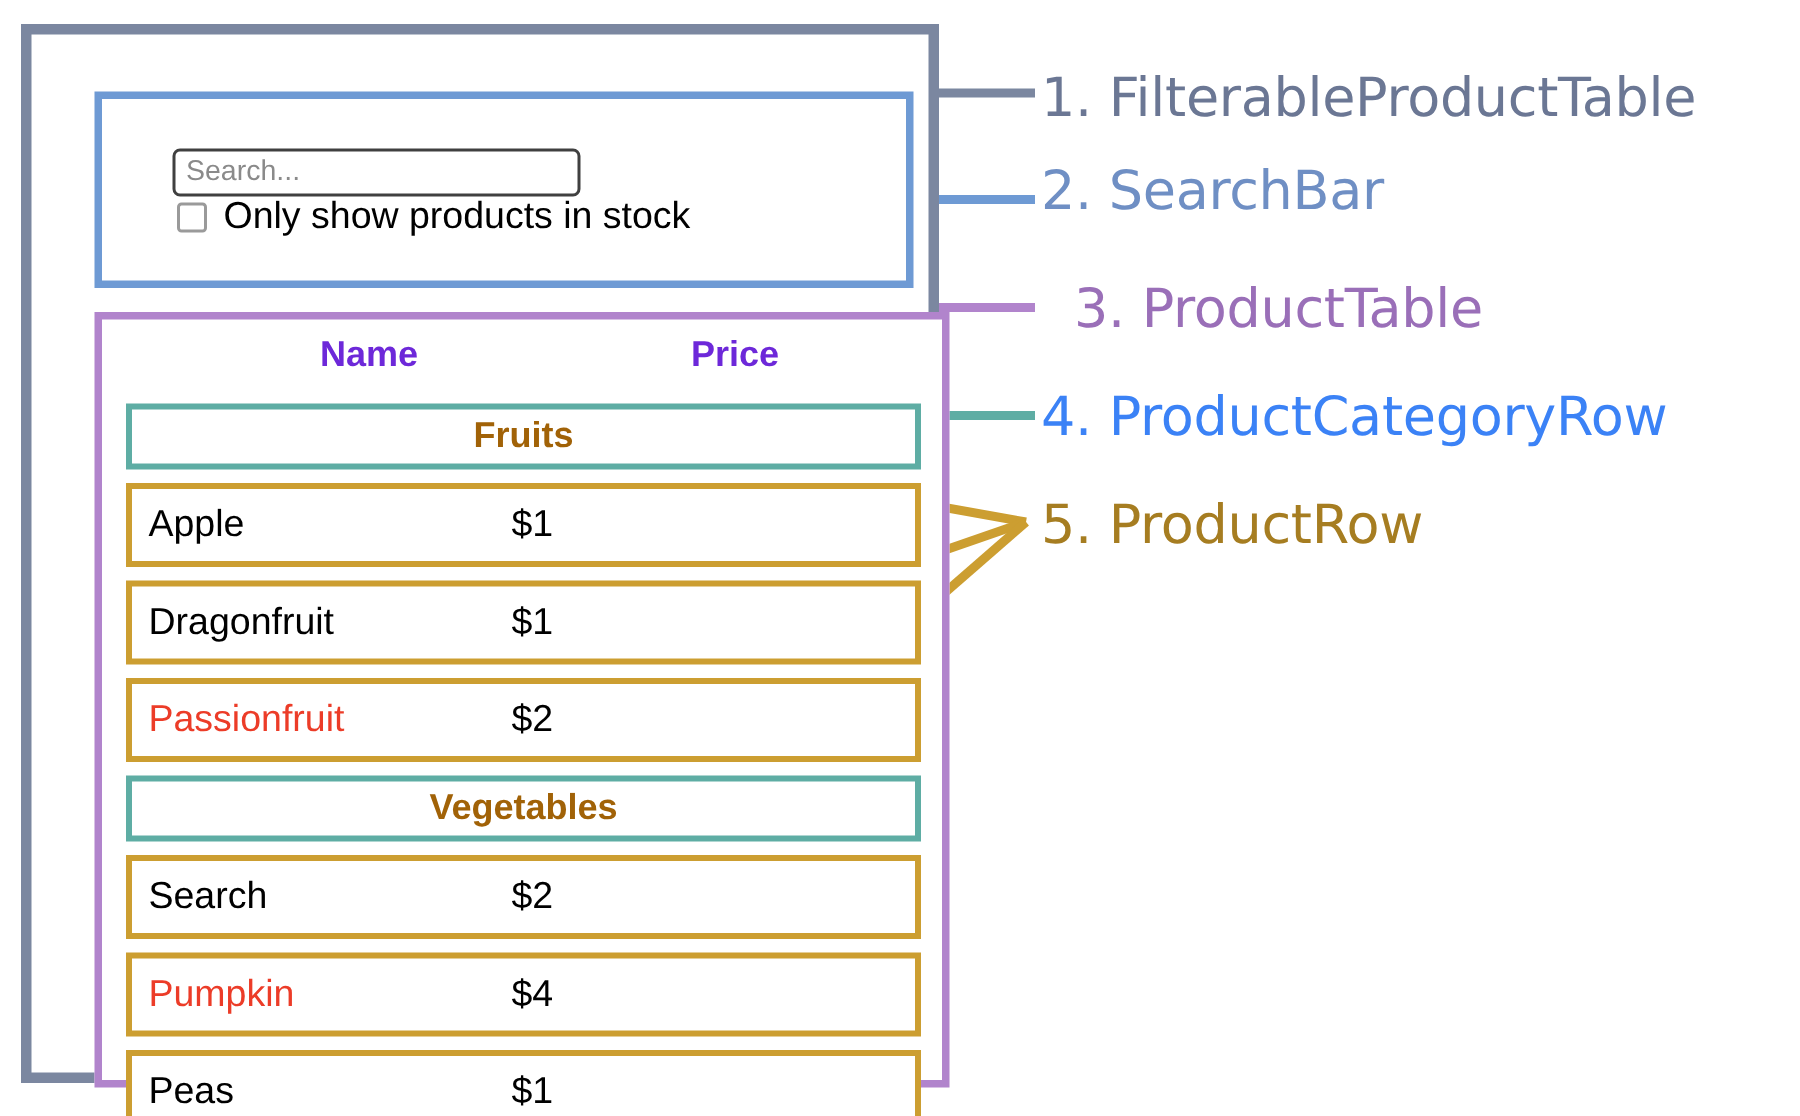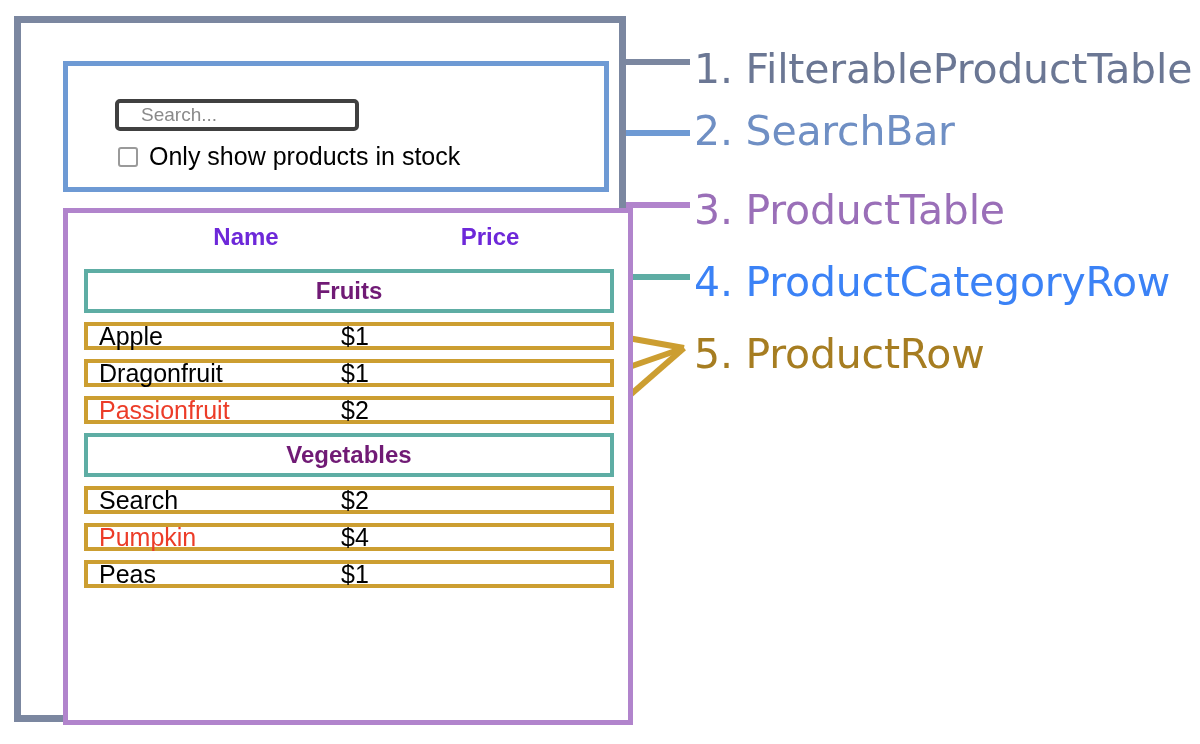--- a/index.html
+++ b/index.html
@@ -18,27 +18,27 @@
     position:absolute;left:14px;top:16px;width:612px;height:706px;
     border:7px solid #7b87a0;background:#fff;box-sizing:border-box;
   }
 
   
   .frame-search{
     position:absolute;left:42px;top:38px;width:546px;height:131px;
     border:5px solid #6e9ad4;background:#fff;box-sizing:border-box;
   }
   .search-input{
-    position:absolute;left:47px;top:33px;width:244px;height:32px;
-    border:4px solid #404040;border-radius:5px;background:#fff;
+    position:absolute;left:47px;top:33px;width:272px;height:32px;
+    border:2px solid #404040;border-radius:5px;background:#fff;
     box-sizing:border-box;display:flex;align-items:center;
-    padding-left:22px;font-size:19px;color:#8a8a8a;
+    padding-left:7px;font-size:19px;color:#8a8a8a;
   }
   .stock-line{
-    position:absolute;left:50px;top:78px;display:flex;align-items:center;gap:11px;
+    position:absolute;left:50px;top:66px;display:flex;align-items:center;gap:11px;
   }
   .checkbox{
     width:20px;height:20px;border:2px solid #9a9a9a;border-radius:3px;
     background:#fff;box-sizing:border-box;flex:0 0 auto;
   }
   .stock-label{font-size:25px;color:#000;font-weight:400;line-height:1;white-space:nowrap;}
 
   
   .frame-table{
     position:absolute;left:42px;top:185px;width:570px;height:517px;
@@ -56,47 +56,47 @@
 
   
   .rows{position:absolute;left:16px;top:56px;width:530px;}
 
   .cat-row{
     width:530px;height:44px;box-sizing:border-box;
     border:4px solid #5eada4;background:#fff;
     display:flex;align-items:center;justify-content:center;
     margin-bottom:9px;
   }
-  .cat-row .cat-label{font-size:24px;font-weight:bold;color:#701a75;}
+  .cat-row .cat-label{font-size:24px;font-weight:bold;color:#a16207;}
 
   .prod-row{
-    width:530px;height:28px;box-sizing:border-box;
+    width:530px;height:56px;box-sizing:border-box;
     border:4px solid #cc9e31;background:#fff;
     position:relative;margin-bottom:9px;
   }
   .prod-row .pname{
     position:absolute;left:11px;top:50%;transform:translateY(-50%);
     font-size:25px;color:#000;white-space:nowrap;
   }
   .prod-row .pprice{
     position:absolute;left:253px;top:50%;transform:translateY(-50%);
     font-size:25px;color:#000;white-space:nowrap;
   }
   .prod-row.oos .pname{color:#ec3c28;}
   .gap-before{}
 
   
   .legend-item{
     position:absolute;white-space:nowrap;
     font-family:"DejaVu Sans", sans-serif;
-    font-size:41px;font-weight:400;letter-spacing:-0.2px;
+    font-size:36px;font-weight:400;letter-spacing:-0.2px;
   }
   .lg1{left:694px;top:45px;color:#6b7794;}
   .lg2{left:694px;top:107px;color:#6f8fc4;}
-  .lg3{left:694px;top:186px;color:#9a6fb8;}
+  .lg3{left:716px;top:186px;color:#9a6fb8;}
   .lg4{left:694px;top:258px;color:#3b82f6;}
   .lg5{left:694px;top:330px;color:#a67d21;}
 </style>
 </head>
 <body>
 
 <div id="stage">
 
   <svg id="wires" viewBox="0 0 1200 744">
 

